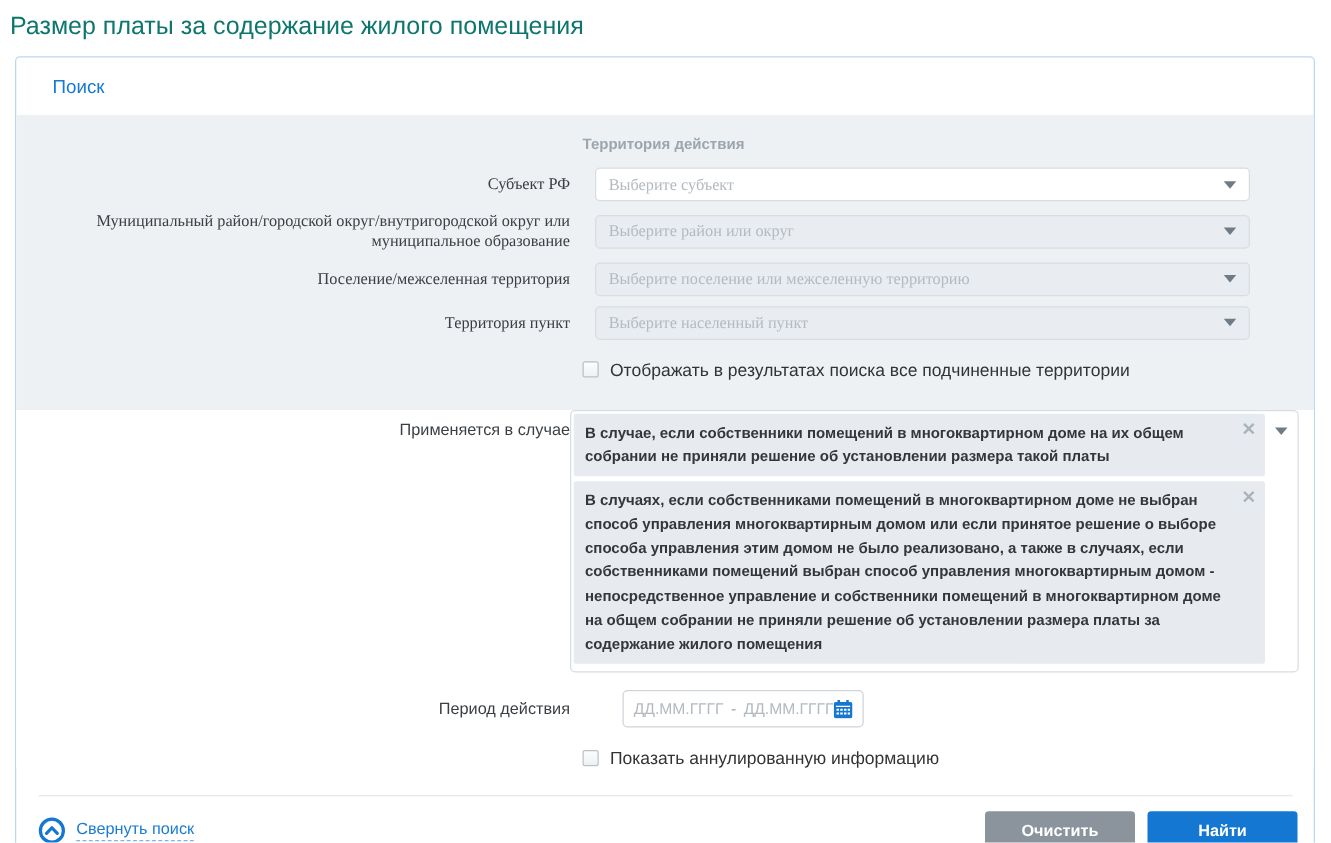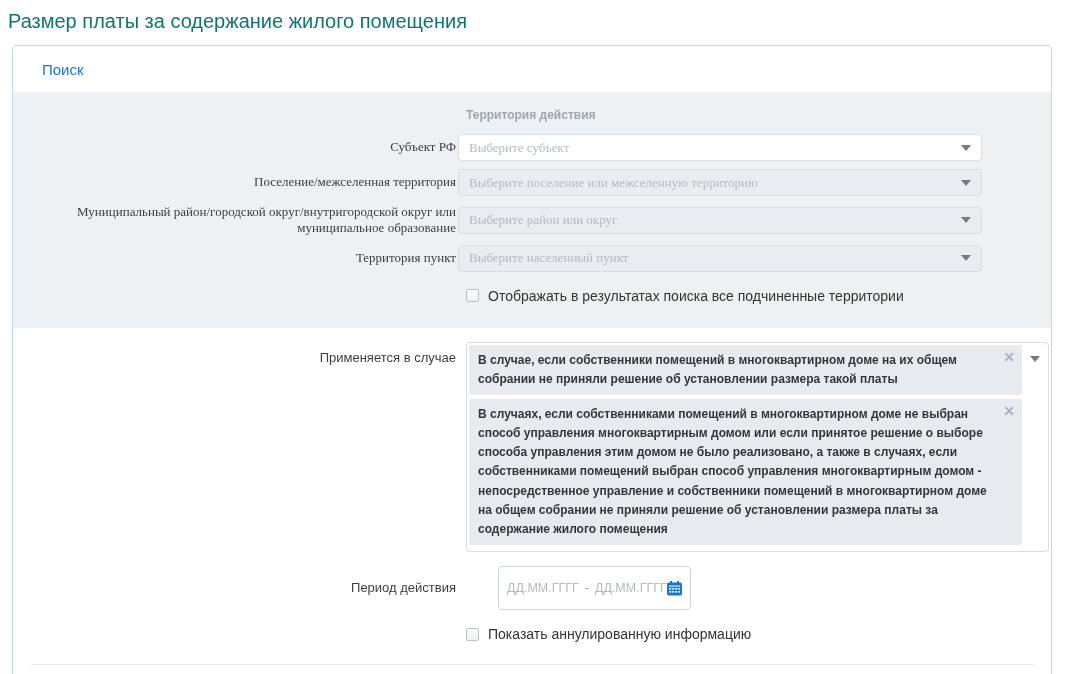--- a/index.html
+++ b/index.html
@@ -26,21 +26,21 @@
   .panel-title { font-size: 15px; color: #1779d3; }
 
   .section-gray { background: #eef1f4; padding: 16px 0 24px 0; }
   .section-title { margin: 0 0 12px 453px; font-size: 12px; font-weight: 700; color: #9da6af; }
 
   .form-row { display: flex; align-items: center; padding-left: 22px; margin-bottom: 8px; font-family: Liberation Serif, serif; }
   .form-label {
     flex: none; width: 421px; text-align: right;
     font-size: 13px; color: #3a3f44; line-height: 1.25;
   }
-  .control-col { flex: none; margin-left: 2px; width: 524px; }
+  .control-col { flex: none; margin-left: 20px; width: 524px; }
 
   .select {
     position: relative; height: 27px; width: 100%;
     background: #fff; border: 1px solid #d8dde2; border-radius: 4px;
     display: flex; align-items: center; padding: 0 30px 0 10px;
     cursor: pointer;
   }
   .select.disabled { background: #e9edf1; }
   .placeholder { color: #b3bac0; font-size: 13px; white-space: nowrap; overflow: hidden; }
   .caret {
@@ -52,44 +52,44 @@
 
   .checkbox-row { display: flex; align-items: center; margin: 16px 0 0 453px; }
   .checkbox {
     flex: none; width: 13px; height: 13px;
     border: 1px solid #b9c1c8; border-radius: 2px;
     background: linear-gradient(#fdfdfd, #eef0f2);
     cursor: pointer;
   }
   .checkbox-label { margin-left: 9px; font-size: 14px; color: #333; }
 
-  .section-white { padding-top: 14px; background: #fff; }
+  .section-white { background: #fff; }
   .applies-row { display: flex; align-items: flex-start; padding-left: 22px; }
   .applies-row .form-label { padding-top: 8px; }
   .multiselect {
-    margin-left: 10px; width: 583px; min-height: 177px;
+    width: 583px; min-height: 177px;
     border: 1px solid #d8dde2; border-radius: 4px; background: #fff;
     position: relative; padding: 2px 26px 2px 2px;
     cursor: pointer;
   }
   .multiselect .caret { top: 13px; right: 8px; margin-top: 0; }
   .tag {
     background: #e7ebf0; border-radius: 2px;
     padding: 6px 28px 6px 9px; margin-bottom: 4px;
     font-size: 12px; font-weight: 700; line-height: 1.6; color: #33373b;
     position: relative;
   }
   .tag-close {
     position: absolute; top: 5px; right: 7px;
     color: #a9b3bc; font-size: 14px; line-height: 1; cursor: pointer;
   }
 
   .period-row { display: flex; align-items: center; padding-left: 22px; margin-top: 14px; gap: 32px; }
   .date-range {
-    margin-left: 10px; width: 193px; height: 44px;
+    margin-left: 10px; width: 193px; height: 30px;
     border: 1px solid #cdd5db; border-radius: 4px; background: #fff;
     display: flex; align-items: center; padding: 0 8px;
     font-size: 12.5px; color: #b3bac0; cursor: text;
   }
   .date-sep { margin: 0 6px; color: #9aa2aa; }
   .calendar-btn { margin-left: auto; display: flex; align-items: center; cursor: pointer; }
 
   .annulled-row { margin: 16px 0 22px 453px; }
 
   .footer-divider { border-top: 1px solid #e4e8eb; margin: 0 17px 0 18px; }
@@ -123,34 +123,34 @@
       <div class="form-label">Субъект РФ</div>
       <div class="control-col">
         <div class="select">
           <span class="placeholder">Выберите субъект</span>
           <span class="caret"></span>
         </div>
       </div>
     </div>
 
     <div class="form-row">
+      <div class="form-label">Муниципальный район/городской округ/внутригородской округ или муниципальное образование</div>
+      <div class="control-col">
+        <div class="select disabled">
+          <span class="placeholder">Выберите район или округ</span>
+          <span class="caret"></span>
+        </div>
+      </div>
+    </div>
+
+    <div class="form-row">
       <div class="form-label">Поселение/межселенная территория</div>
       <div class="control-col">
         <div class="select disabled">
           <span class="placeholder">Выберите поселение или межселенную территорию</span>
-          <span class="caret"></span>
-        </div>
-      </div>
-    </div>
-
-    <div class="form-row">
-      <div class="form-label">Муниципальный район/городской округ/внутригородской округ или муниципальное образование</div>
-      <div class="control-col">
-        <div class="select disabled">
-          <span class="placeholder">Выберите район или округ</span>
           <span class="caret"></span>
         </div>
       </div>
     </div>
 
     <div class="form-row" style="margin-bottom:0">
       <div class="form-label">Территория пункт</div>
       <div class="control-col">
         <div class="select disabled">
           <span class="placeholder">Выберите населенный пункт</span>

